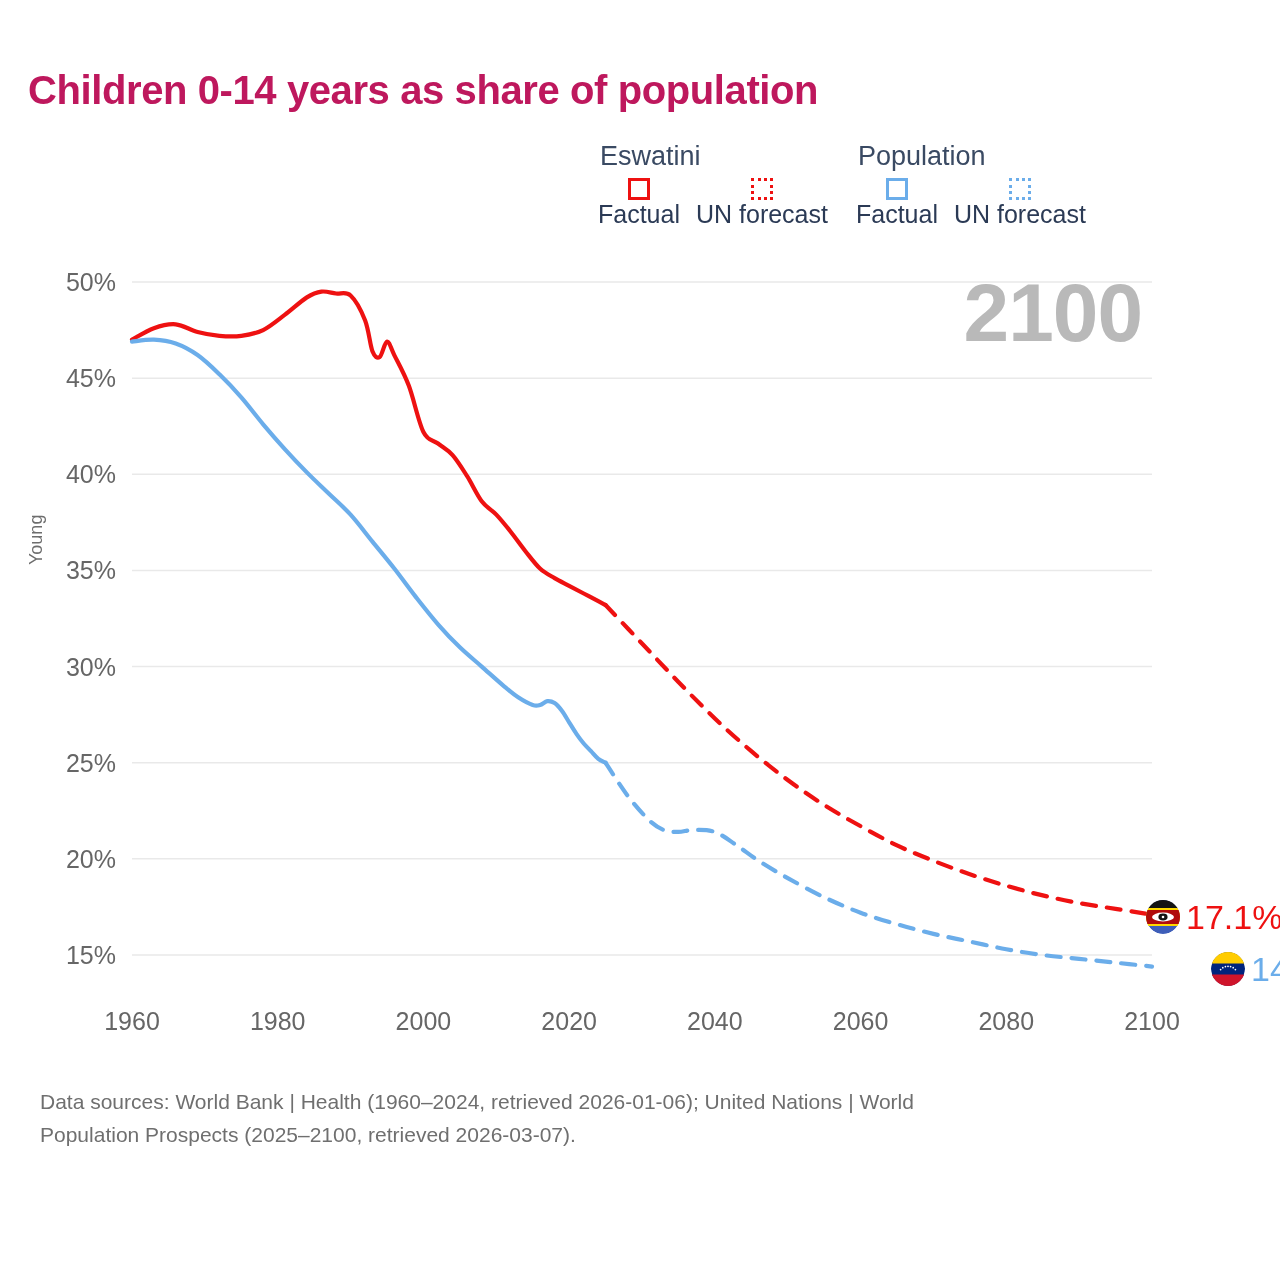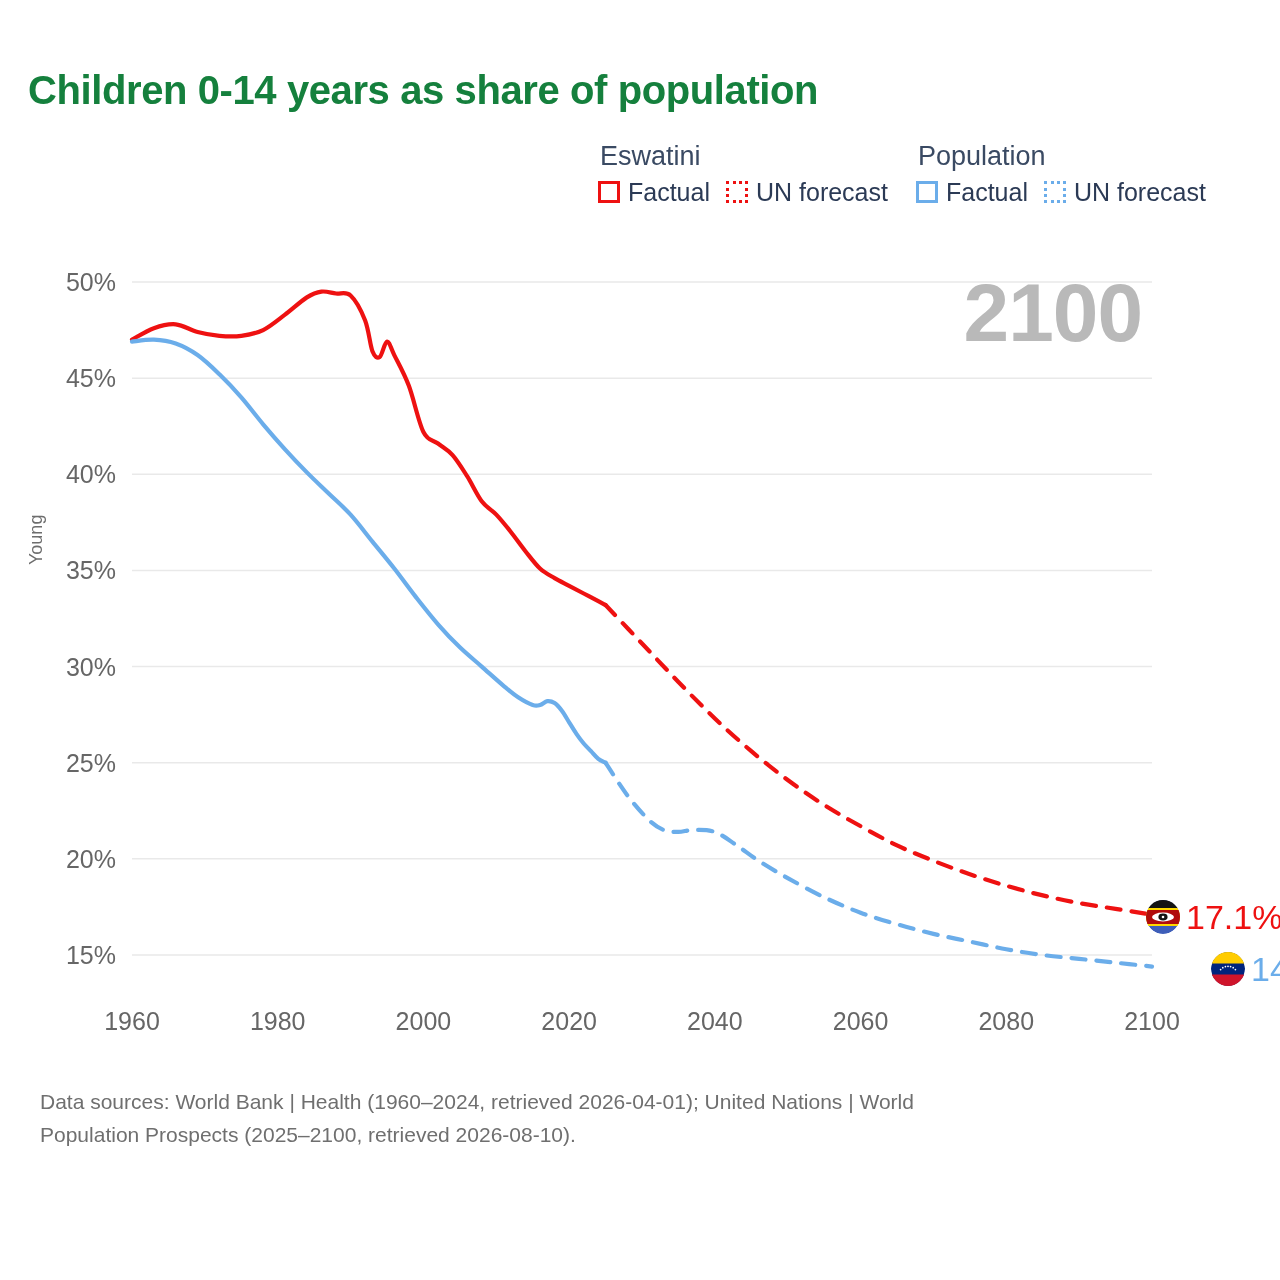--- a/index.html
+++ b/index.html
@@ -18,21 +18,21 @@
   #chart-root {
     position: absolute;
     inset: 0;
   }
   .title {
     position: absolute;
     left: 28px;
     top: 68px;
     font-size: 40px;
     font-weight: bold;
-    color: #15803d;
+    color: #be185d;
     letter-spacing: -0.4px;
     white-space: nowrap;
   }
   
   .legend {
     position: absolute;
     left: 598px;
     top: 142px;
     display: flex;
     flex-direction: row;
@@ -51,23 +51,23 @@
     padding-left: 2px;
   }
   .legend-row {
     display: flex;
     flex-direction: row;
     align-items: center;
     gap: 16px;
   }
   .legend-entry {
     display: flex;
-    flex-direction: row;
+    flex-direction: column;
     align-items: center;
-    gap: 8px;
+    gap: 0;
   }
   .swatch {
     width: 22px;
     height: 22px;
     box-sizing: border-box;
     background: transparent;
   }
   .swatch.solid-red   { border: 3px solid #ee1111; }
   .swatch.dotted-red  { border: 3px dotted #ee1111; }
   .swatch.solid-blue  { border: 3px solid #6badea; }
@@ -244,17 +244,17 @@
           <circle cx="19.6" cy="14.6" r="0.85"></circle>
           <circle cx="22.2" cy="15.7" r="0.85"></circle>
           <circle cx="24.4" cy="17.6" r="0.85"></circle>
         </g>
       </svg>
     </span>
     <span class="value" style="color: rgb(107, 173, 234);">14.4%</span>
   </div>
 
   <div class="footer">
-    <div>Data sources: World Bank | Health (1960–2024, retrieved 2026-04-01); United Nations | World</div>
-    <div>Population Prospects (2025–2100, retrieved 2026-08-10).</div>
+    <div>Data sources: World Bank | Health (1960–2024, retrieved 2026-01-06); United Nations | World</div>
+    <div>Population Prospects (2025–2100, retrieved 2026-03-07).</div>
   </div>
 
 </div>
 
 </body></html>

